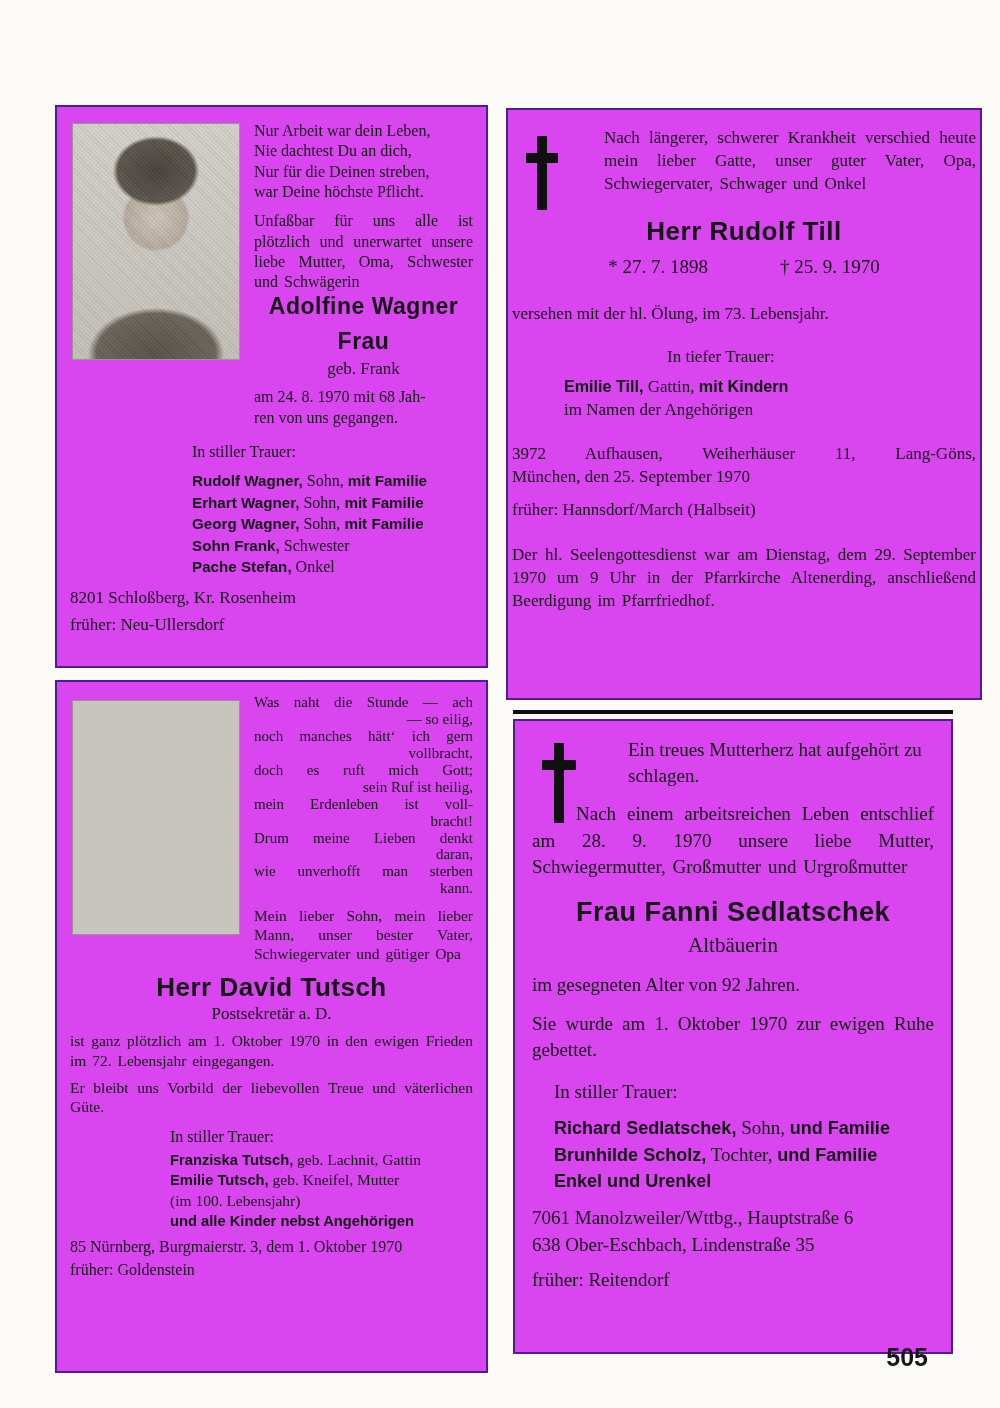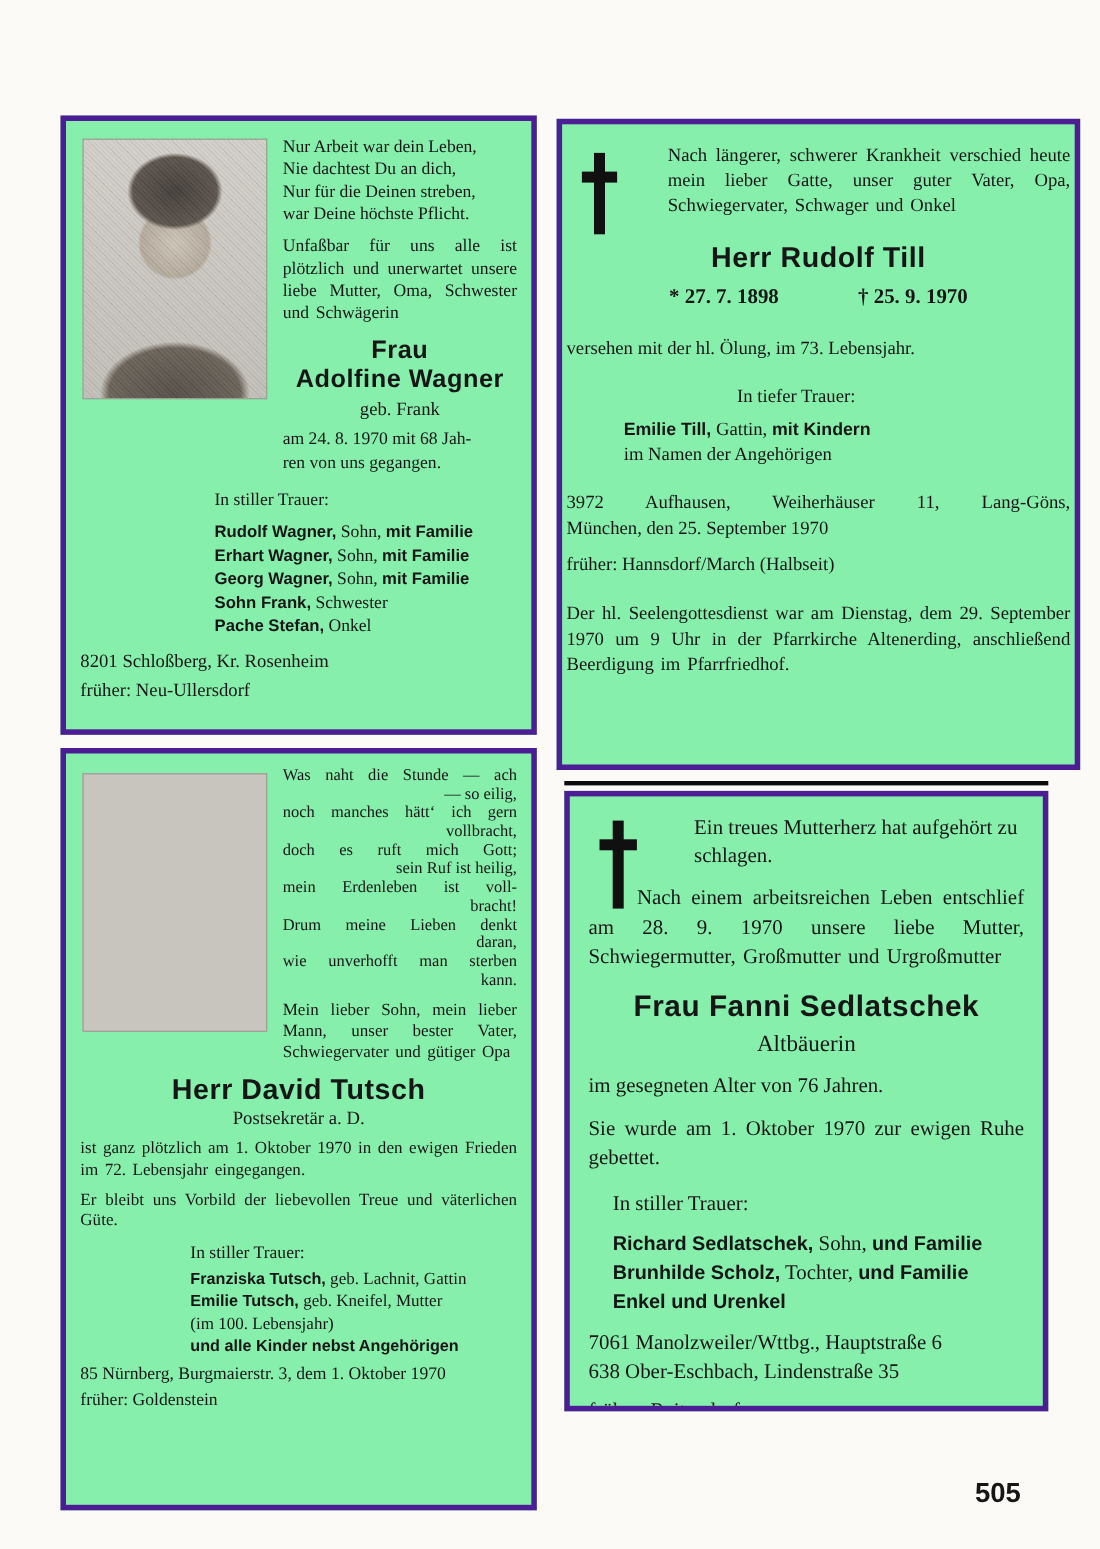--- a/index.html
+++ b/index.html
@@ -4,21 +4,21 @@
 <style>
   html,body{margin:0;padding:0;}
   body{
     width:1000px;height:1408px;position:relative;
     background:#fbfaf7;
     color:#161616;
     font-family:"Liberation Serif", serif;
     -webkit-font-smoothing:antialiased;
   }
   .box{
-    position:absolute;background:#86efac;border:5px solid #4c1d95;
+    position:absolute;background:#d946ef;border:2px solid #4c1d95;
     box-sizing:border-box;overflow:hidden;
   }
   
   .just{text-align:justify;word-spacing:2px;}
   .vline{white-space:nowrap;}
   .vl{text-align:left;}
   .vr{text-align:right;}
   .jl{text-align:justify;text-align-last:justify;word-spacing:1px;}
   .b{font-family:"Liberation Sans",sans-serif;font-weight:bold;font-size:0.95em;}
   .name-heading{
@@ -66,41 +66,41 @@
   #box-wagner .sub{font-size:17px;margin-top:2px;}
   #box-wagner .passing{margin-top:8px;}
   #box-wagner .trauer{clear:both;margin:14px 0 0 122px;}
   #box-wagner .mourners{margin:8px 0 0 122px;line-height:1.34;}
   #box-wagner .addr{font-size:17px;line-height:1.55;margin-top:8px;}
   
   #box-till{left:506px;top:108px;width:476px;height:592px;padding:16px 4px;font-size:17px;line-height:1.36;}
   #box-till .cross{width:32px;height:74px;margin:10px 0 4px 14px;}
   #box-till .intro{margin-left:92px;}
   #box-till .title{clear:both;font-size:26px;margin-top:16px;}
-  #box-till .dates{display:flex;justify-content:center;gap:72px;font-size:19px;font-weight:bold;margin-top:5px;}
+  #box-till .dates{display:flex;justify-content:center;gap:72px;font-size:19px;font-weight:normal;margin-top:5px;}
   #box-till .provision{margin-top:22px;}
   #box-till .trauer{margin:20px 0 0 155px;}
   #box-till .mourners{margin:8px 0 0 52px;line-height:1.35;}
   #box-till .addr{margin-top:20px;}
   #box-till .former{margin-top:9px;}
   #box-till .service{margin-top:22px;}
   
   #box-tutsch{left:55px;top:680px;width:433px;height:693px;padding:10px 13px;font-size:15px;}
   #box-tutsch .rcol{margin-left:184px;}
   #box-tutsch .verse{font-size:15px;line-height:1.13;margin-top:2px;}
   #box-tutsch .dedication{font-size:15.5px;line-height:1.22;margin-top:10px;}
   #box-tutsch .title{clear:both;font-size:26px;margin-top:8px;}
   #box-tutsch .sub{font-size:17px;margin-top:1px;}
   #box-tutsch .obit{font-size:15.5px;line-height:1.28;margin-top:7px;}
   #box-tutsch .trauer{margin:11px 0 0 100px;font-size:16px;}
   #box-tutsch .mourners{margin:4px 0 0 100px;font-size:15.5px;line-height:1.3;}
   #box-tutsch .addr{font-size:16px;line-height:1.45;margin-top:4px;}
   
   #rule-sedlatschek{position:absolute;left:513px;top:710px;width:440px;height:4px;background:#0d0d0d;}
-  #box-sedlatschek{left:513px;top:719px;width:440px;height:564px;padding:14px 17px;font-size:19px;line-height:1.38;}
+  #box-sedlatschek{left:513px;top:719px;width:440px;height:635px;padding:14px 17px;font-size:19px;line-height:1.38;}
   #box-sedlatschek .cross{width:34px;height:80px;margin:8px 0 4px 10px;}
   #box-sedlatschek .verse{margin-left:96px;padding-top:2px;}
   #box-sedlatschek .intro{margin-top:12px;}
   #box-sedlatschek .title{font-size:27px;margin-top:14px;}
   #box-sedlatschek .sub{font-size:21px;margin-top:0px;}
   #box-sedlatschek .age{margin-top:12px;}
   #box-sedlatschek .rest{margin-top:12px;}
   #box-sedlatschek .trauer{margin:16px 0 0 22px;}
   #box-sedlatschek .mourners{margin:10px 0 0 22px;line-height:1.4;}
   #box-sedlatschek .addr{margin-top:10px;line-height:1.42;}
@@ -116,22 +116,22 @@
 
 <div class="box" id="box-wagner">
   <div class="photo photo-w"></div>
   <div class="rcol verse">
       <div class="vline vl">Nur Arbeit war dein Leben,</div>
       <div class="vline vl">Nie dachtest Du an dich,</div>
       <div class="vline vl">Nur für die Deinen streben,</div>
       <div class="vline vl">war Deine höchste Pflicht.</div>
     </div>
   <div class="rcol intro just">Unfaßbar für uns alle ist plötzlich und unerwartet unsere liebe Mutter, Oma, Schwester und Schwägerin</div>
+  <div class="rcol t2 name-heading">Adolfine Wagner</div>
   <div class="rcol t1 name-heading">Frau</div>
-  <div class="rcol t2 name-heading">Adolfine Wagner</div>
   <div class="rcol sub center">geb. Frank</div>
   <div class="rcol passing">
       <div class="vline vl">am 24. 8. 1970 mit 68 Jah-</div>
       <div class="vline vl">ren von uns gegangen.</div>
     </div>
   <div class="trauer">In stiller Trauer:</div>
   <div class="mourners">
       <div class="mline"><span class="b">Rudolf Wagner,</span><span> Sohn, </span><span class="b">mit Familie</span></div>
       <div class="mline"><span class="b">Erhart Wagner,</span><span> Sohn, </span><span class="b">mit Familie</span></div>
       <div class="mline"><span class="b">Georg Wagner,</span><span> Sohn, </span><span class="b">mit Familie</span></div>
@@ -201,21 +201,21 @@
 
 </div>
 
 <div id="rule-sedlatschek"></div>
 <div class="box" id="box-sedlatschek">
   <div class="cross"></div>
   <div class="verse">Ein treues Mutterherz hat aufgehört zu schlagen.</div>
   <div class="intro just">Nach einem arbeitsreichen Leben entschlief am 28. 9. 1970 unsere liebe Mutter, Schwiegermutter, Großmutter und Urgroßmutter</div>
   <div class="title name-heading">Frau Fanni Sedlatschek</div>
   <div class="sub center">Altbäuerin</div>
-  <div class="age">im gesegneten Alter von 76 Jahren.</div>
+  <div class="age">im gesegneten Alter von 92 Jahren.</div>
   <div class="rest just">Sie wurde am 1. Oktober 1970 zur ewigen Ruhe gebettet.</div>
   <div class="trauer">In stiller Trauer:</div>
   <div class="mourners">
       <div class="mline"><span class="b">Richard Sedlatschek,</span><span> Sohn, </span><span class="b">und Familie</span></div>
       <div class="mline"><span class="b">Brunhilde Scholz,</span><span> Tochter, </span><span class="b">und Familie</span></div>
       <div class="mline"><span class="b">Enkel und Urenkel</span></div>
     </div>
   <div class="addr">
       <div class="vline vl">7061 Manolzweiler/Wttbg., Hauptstraße 6</div>
       <div class="vline vl">638 Ober-Eschbach, Lindenstraße 35</div>

